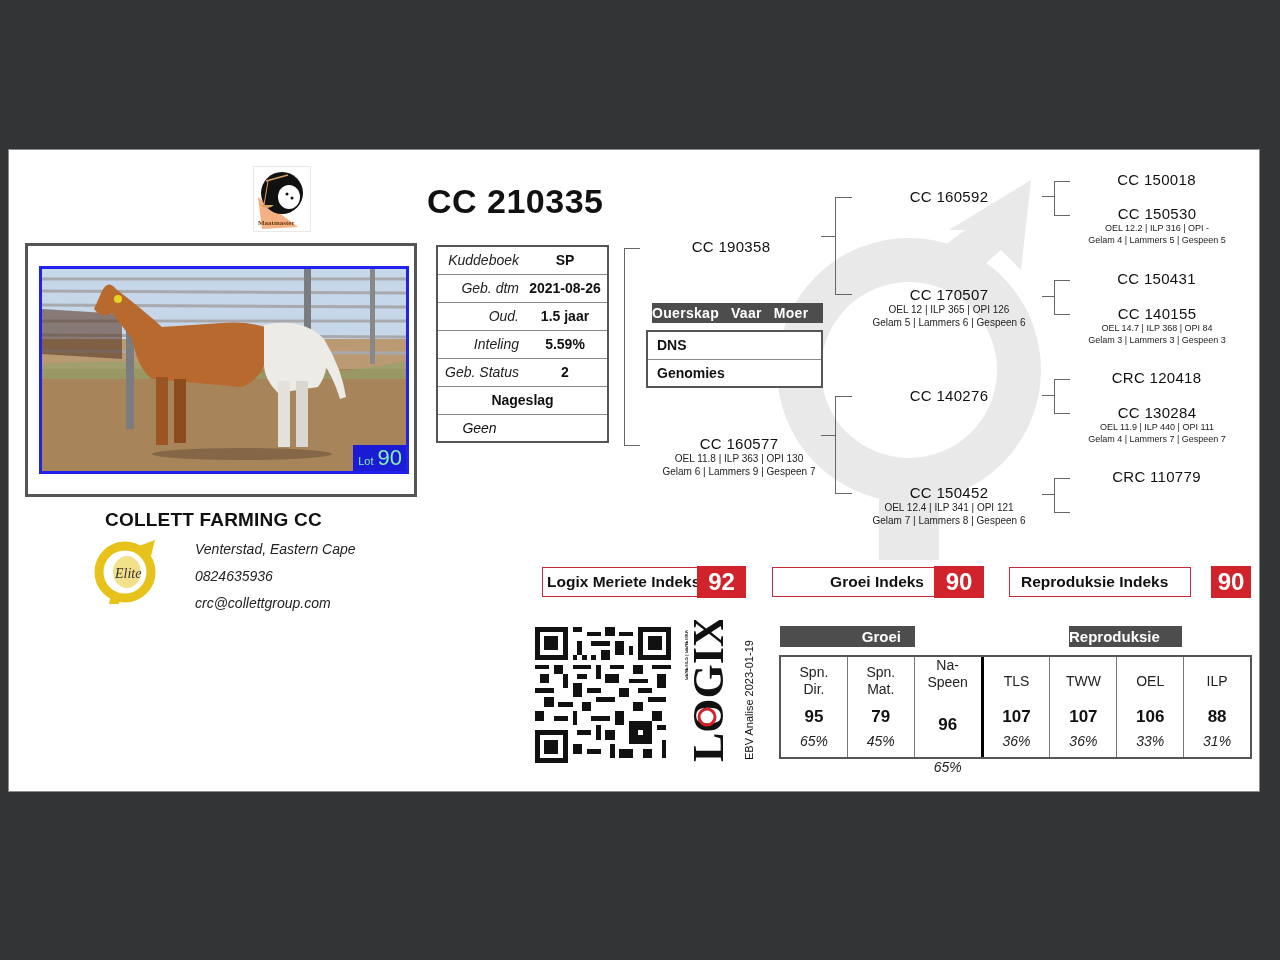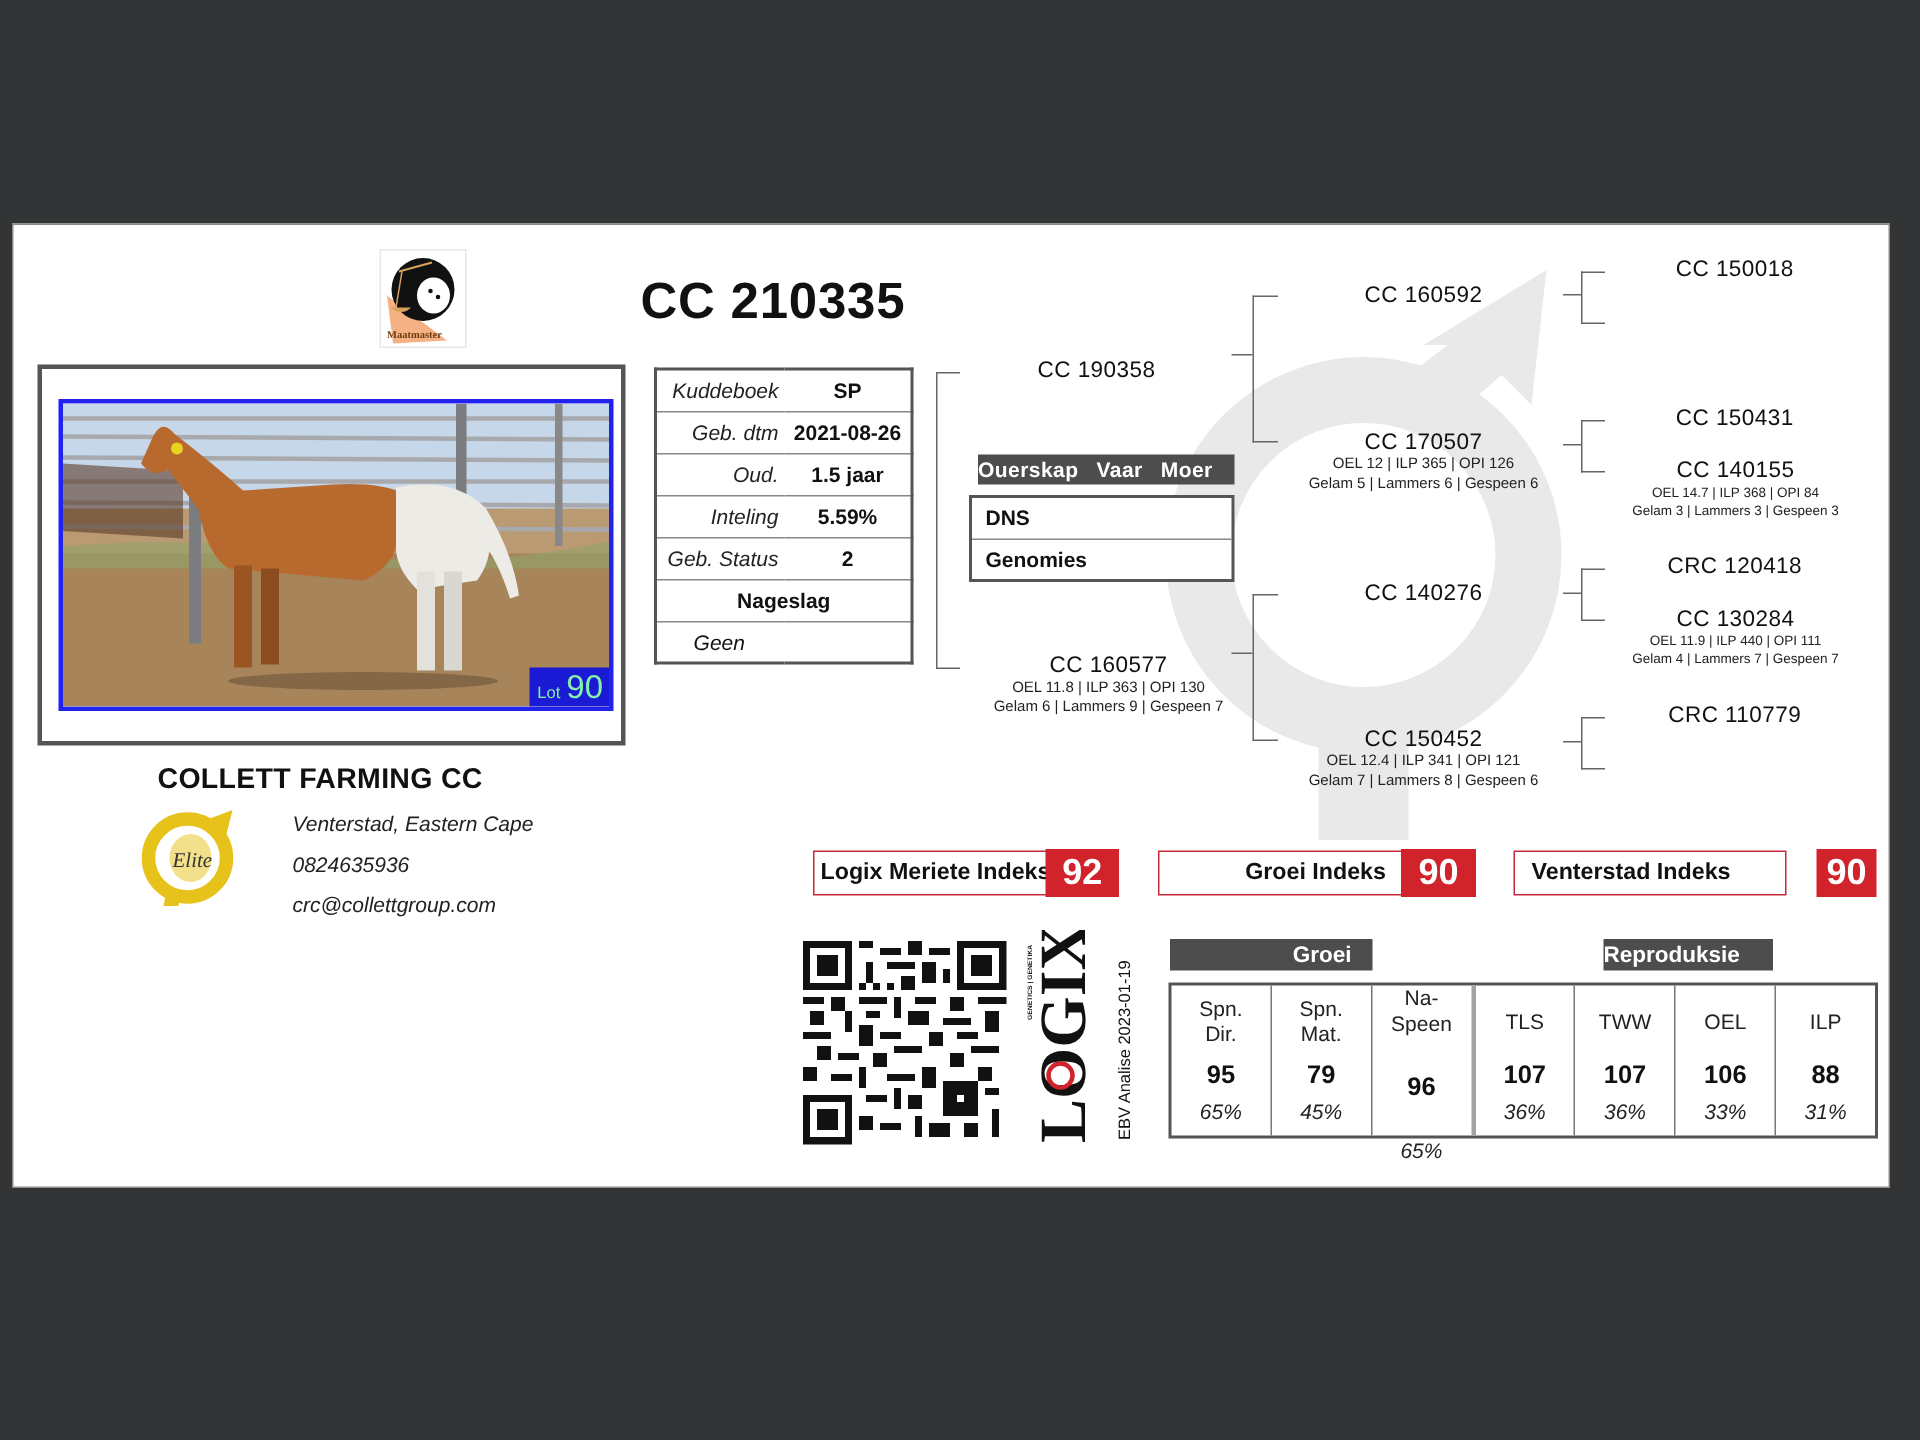--- a/index.html
+++ b/index.html
@@ -56,21 +56,21 @@
 
   
   .qr { left: 526px; top: 477px; width: 136px; height: 136px; }
   .logix { left: 676px; top: 470px; width: 78px; height: 145px; }
 
   
   .ebv-head { height: 21px; background: #4d4d4d; color: #fff; font-weight: bold; font-size: 15px; display: flex; align-items: center; }
   .ebv-table { left: 770px; top: 505px; width: 473px; height: 104px; border: 2.5px solid #555; display: flex; }
   .ebv-col { flex: 1; border-right: 1.5px solid #777; display: flex; flex-direction: column; align-items: center; }
   .ebv-col:last-child { border-right: none; }
-  .ebv-col.sep { border-right: 3px solid #a3a3a3; gap: 22px; }
+  .ebv-col.sep { border-right: 3px solid #000000; gap: 22px; }
   .ebv-label { height: 48px; display: flex; align-items: center; text-align: center; font-size: 14px; line-height: 17px; color: #222; }
   .ebv-value { font-weight: bold; font-size: 17px; height: 28px; line-height: 24px; }
   .ebv-acc { font-style: italic; font-size: 14px; color: #222; }
 </style>
 </head>
 <body>
 
 <div class="card">
 
 
@@ -220,39 +220,44 @@
     <div class="ped-stat">Gelam 5 | Lammers 6 | Gespeen 6</div>
   </div>
   <div class="abs ped-name" style="left:870px;top:237px;width:140px;">CC  140276</div>
   <div class="abs" style="left:850px;top:334px;width:180px;">
     <div class="ped-name">CC  150452</div>
     <div class="ped-stat">OEL 12.4 | ILP 341 | OPI 121</div>
     <div class="ped-stat">Gelam 7 | Lammers 8 | Gespeen 6</div>
   </div>
 
   <div class="abs ped-name" style="left:1080px;top:21px;width:135px;">CC  150018</div>
+  <div class="abs" style="left:1064px;top:55px;width:168px;">
+    <div class="ped-name">CC  150530</div>
+    <div class="ped-stat s9">OEL 12.2 | ILP 316 | OPI -</div>
+    <div class="ped-stat s9">Gelam 4 | Lammers 5 | Gespeen 5</div>
+  </div>
   <div class="abs ped-name" style="left:1080px;top:120px;width:135px;">CC  150431</div>
   <div class="abs" style="left:1064px;top:155px;width:168px;">
     <div class="ped-name">CC  140155</div>
     <div class="ped-stat s9">OEL 14.7 | ILP 368 | OPI 84</div>
     <div class="ped-stat s9">Gelam 3 | Lammers 3 | Gespeen 3</div>
   </div>
   <div class="abs ped-name" style="left:1080px;top:219px;width:135px;">CRC  120418</div>
   <div class="abs" style="left:1064px;top:254px;width:168px;">
     <div class="ped-name">CC  130284</div>
     <div class="ped-stat s9">OEL 11.9 | ILP 440 | OPI 111</div>
     <div class="ped-stat s9">Gelam 4 | Lammers 7 | Gespeen 7</div>
   </div>
   <div class="abs ped-name" style="left:1080px;top:318px;width:135px;">CRC  110779</div>
 
   <div class="abs index-box" style="left:507px;top:417px;width:182px;padding-left:4px;margin-left:26px;">Logix Meriete Indeks</div>
   <div class="abs index-val" style="left:688px;top:416px;width:49px;">92</div>
   <div class="abs index-box" style="left:763px;top:417px;width:163px;justify-content:flex-end;padding-right:10px;">Groei Indeks</div>
   <div class="abs index-val" style="left:925px;top:416px;width:50px;">90</div>
-  <div class="abs index-box" style="left:1000px;top:417px;width:182px;padding-left:11px;">Venterstad  Indeks</div>
+  <div class="abs index-box" style="left:1000px;top:417px;width:182px;padding-left:11px;">Reproduksie  Indeks</div>
   <div class="abs index-val" style="left:1202px;top:416px;width:40px;">90</div>
 
   <svg class="abs qr" viewBox="0 0 29 29" shape-rendering="crispEdges">
     <rect width="29" height="29" fill="#fff"></rect>
     <g fill="#111">
       <path d="M0 0h7v7h-7z M1 1v5h5v-5z M2 2h3v3h-3z" fill-rule="evenodd"></path>
       <path d="M22 0h7v7h-7z M23 1v5h5v-5z M24 2h3v3h-3z" fill-rule="evenodd"></path>
       <path d="M0 22h7v7h-7z M1 23v5h5v-5z M2 24h3v3h-3z" fill-rule="evenodd"></path>
       <rect x="8" y="0" width="2" height="1"></rect>
         <rect x="11" y="1" width="3" height="1"></rect>

